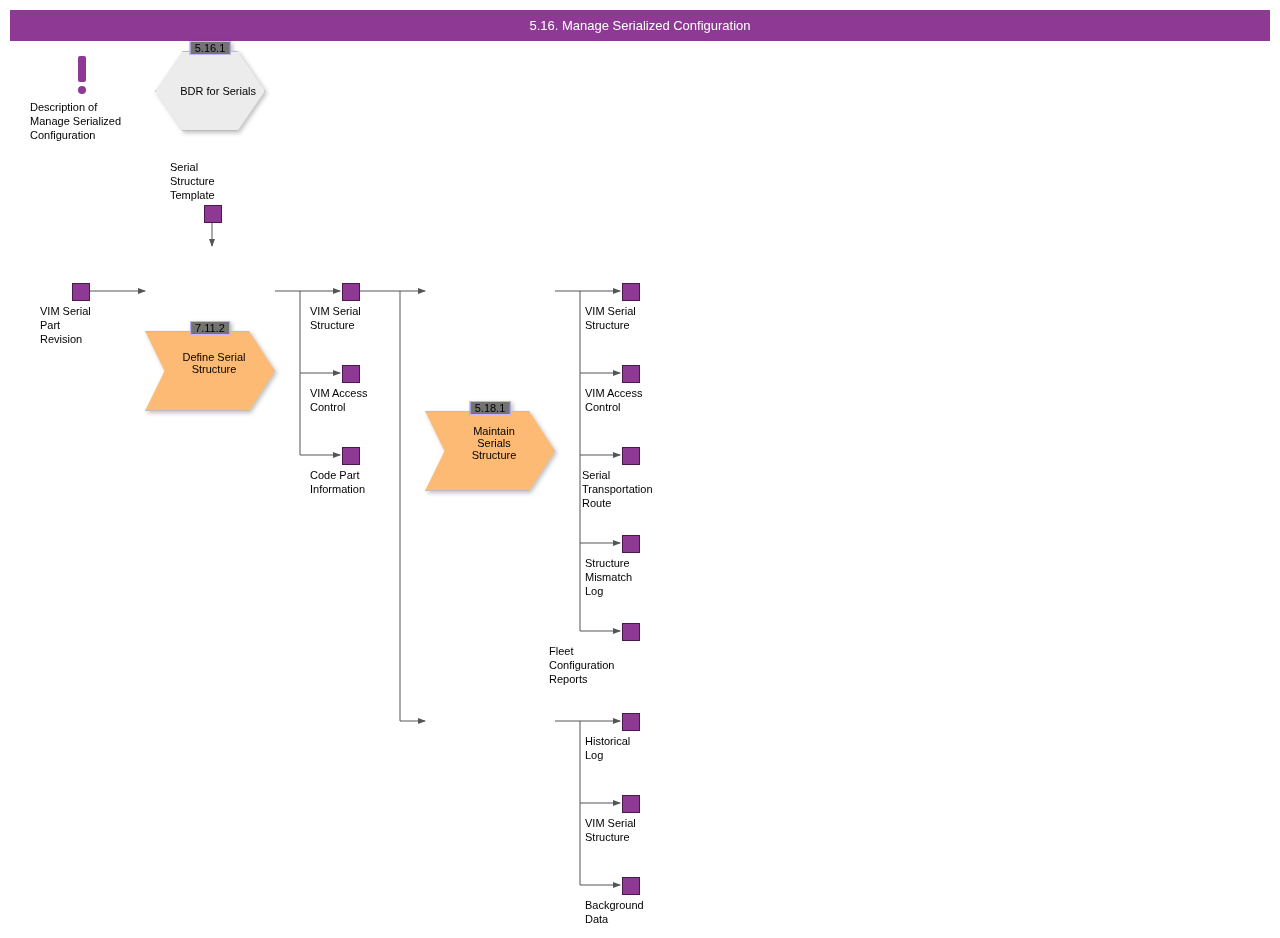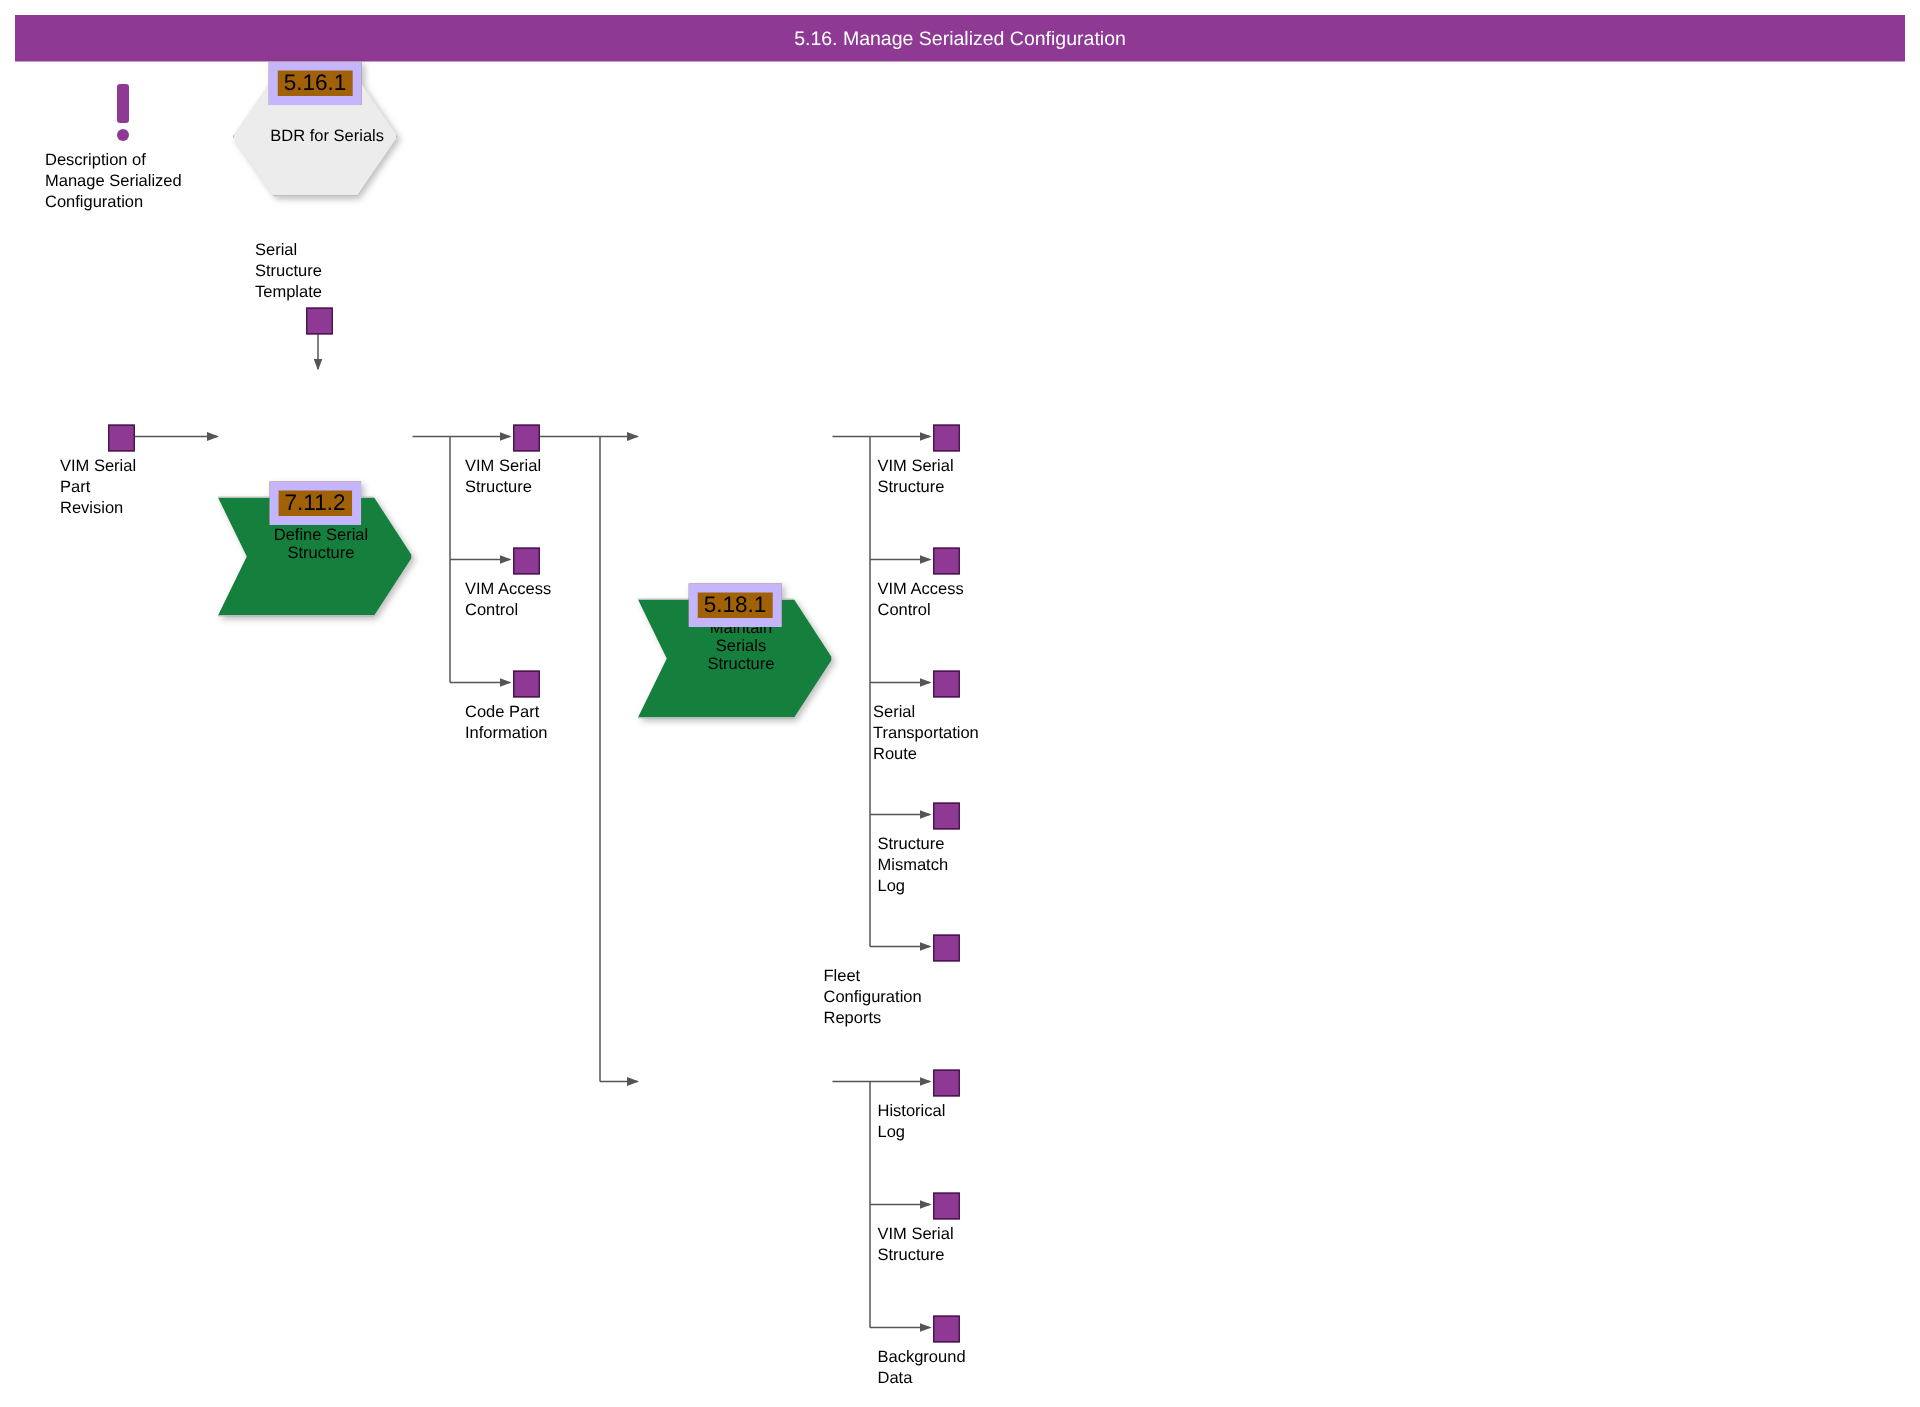--- a/index.html
+++ b/index.html
@@ -11,23 +11,23 @@
   .sq{width:16px;height:16px;background:#8e3a94;border:1px solid #4a184f}
   
   .excl{width:8px;height:38px;position:relative}
   .excl .bar{width:8px;height:26px;background:#8e3a94;border-radius:2px}
   .excl .dot{width:8px;height:8px;background:#8e3a94;border-radius:50%;position:absolute;bottom:0;left:0}
   
   .hex{width:110px;height:80px;position:relative;filter:drop-shadow(2px 2px 2px rgba(0,0,0,.25))}
   .hex .shape{width:100%;height:100%;background:#ececec;border:1px solid #bdbdbd;clip-path:polygon(25% 0,75% 0,100% 50%,75% 100%,25% 100%,0 50%);display:flex;align-items:center;justify-content:flex-end;text-align:center;padding:0 8px;box-sizing:border-box}
   
   .proc{width:130px;height:80px;position:relative;filter:drop-shadow(2px 2px 2px rgba(0,0,0,.25))}
-  .proc .shape{width:100%;height:100%;background:#15803d;border:1px solid #bdbdbd;clip-path:polygon(0 0,80% 0,100% 50%,80% 100%,0 100%,15% 50%);display:flex;align-items:center;justify-content:center;text-align:center;padding:0 12px 16px 20px;box-sizing:border-box}
+  .proc .shape{width:100%;height:100%;background:#fdba74;border:1px solid #bdbdbd;clip-path:polygon(0 0,80% 0,100% 50%,80% 100%,0 100%,15% 50%);display:flex;align-items:center;justify-content:center;text-align:center;padding:0 12px 16px 20px;box-sizing:border-box}
   
-  .tag{position:absolute;top:-10px;left:50%;transform:translateX(-50%);background:#a16207;border:6px solid #c4b5fd;font-size:15px;padding:0 4px;white-space:nowrap;z-index:2}
+  .tag{position:absolute;top:-10px;left:50%;transform:translateX(-50%);background:#737373;border:1px solid #c4b5fd;font-size:11px;padding:0 4px;white-space:nowrap;z-index:2}
   
   svg.conn{position:absolute;top:0;left:0;width:1260px;height:900px;overflow:visible}
   svg.conn line,svg.conn path{stroke:#555;stroke-width:1;fill:none}
 </style>
 </head>
 <body>
 
 <div class="header">5.16. Manage Serialized Configuration</div>
 
 <div class="canvas">
@@ -107,21 +107,21 @@
 Structure</div>
 
   <div class="abs sq" style="left:332px;top:324px"></div>
   <div class="abs label" style="left:300px;top:346px;width:80px;white-space:pre-line">VIM Access
 Control</div>
 
   <div class="abs sq" style="left:332px;top:406px"></div>
   <div class="abs label" style="left:300px;top:428px;width:80px;white-space:pre-line">Code Part
 Information</div>
 
-  <div class="abs proc" style="left:415px;top:198px">
+  <div class="abs proc" style="left:415px;top:210px">
     <div class="tag">5.18.1</div>
     <div class="shape">
         <span style="white-space:pre-line">Maintain
 Serials
 Structure</span>
       </div>
   </div>
 
   <div class="abs sq" style="left:612px;top:242px"></div>
   <div class="abs label" style="left:575px;top:264px;width:92px;white-space:pre-line">VIM Serial

